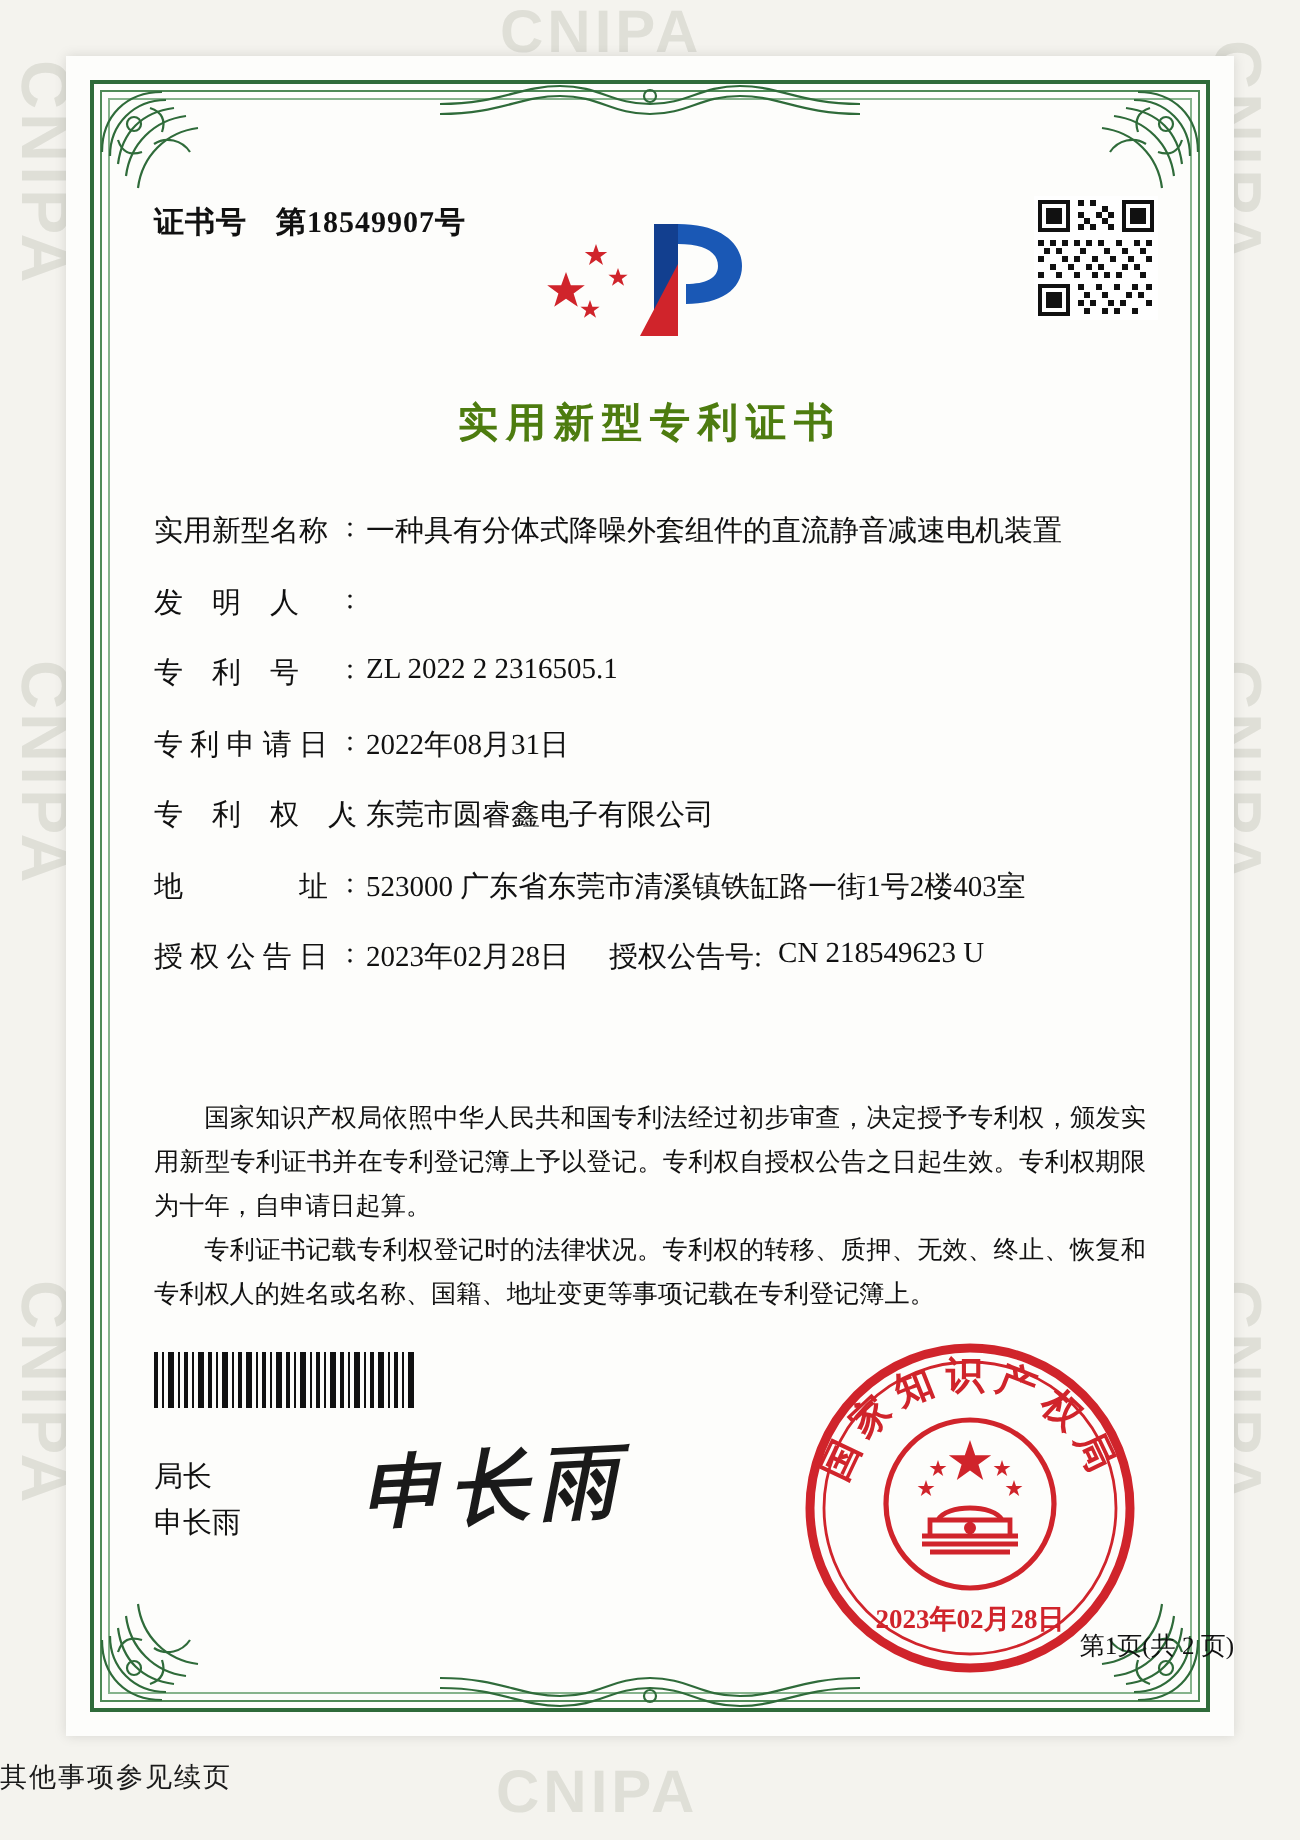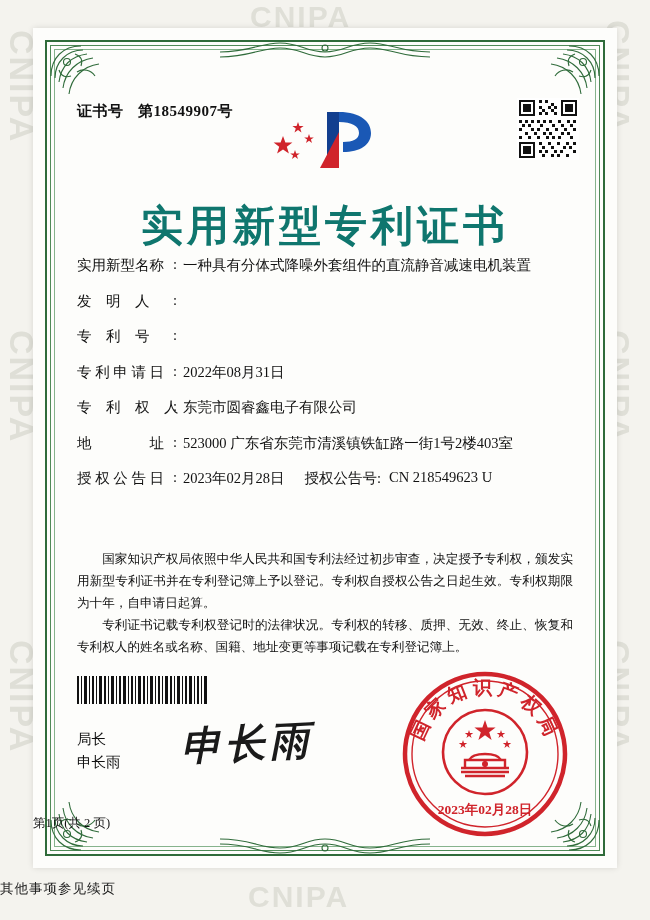--- a/index.html
+++ b/index.html
@@ -121,24 +121,24 @@
     width: 62px;
     height: 62px;
   }
   .qr svg { display: block; }
 
   .doc-title {
     position: absolute;
     left: 0; right: 0;
     top: 170px;
     text-align: center;
-    font-size: 42px;
+    font-size: 20px;
     font-weight: bold;
     letter-spacing: 4px;
-    color: #0f766e;
+    color: #4d7c0f;
     font-family: "Liberation Serif", "DejaVu Serif", serif;
   }
 
   .fields {
     position: absolute;
     left: 44px;
     right: 44px;
     top: 228px;
     font-size: 14.5px;
     color: #111;
@@ -219,21 +219,21 @@
     right: 46px;
     top: 640px;
     width: 172px;
     height: 172px;
   }
 
   .page-no {
     position: absolute;
     left: 0; right: 0;
     bottom: 36px;
-    text-align: left;
+    text-align: right;
     font-size: 12.5px;
     color: #111;
   }
 
   .footer-note {
     position: absolute;
     left: 0; right: 0;
     bottom: 22px;
     text-align: left;
     font-size: 13.5px;
@@ -442,20 +442,21 @@
       <span class="f-colon">:</span>
       <span class="f-value">一种具有分体式降噪外套组件的直流静音减速电机装置</span>
     </div>
     <div class="field-row">
       <span class="f-label">发　明　人</span>
       <span class="f-colon">:</span>
     </div>
     <div class="field-row">
       <span class="f-label">专　利　号</span>
       <span class="f-colon">:</span>
+      <span class="f-value">ZL 2022 2 2316505.1</span>
     </div>
     <div class="field-row">
       <span class="f-label">专 利 申 请 日</span>
       <span class="f-colon">:</span>
       <span class="f-value">2022年08月31日</span>
     </div>
     <div class="field-row">
       <span class="f-label">专　利　权　人</span>
       <span class="f-colon">:</span>
       <span class="f-value">东莞市圆睿鑫电子有限公司</span>

